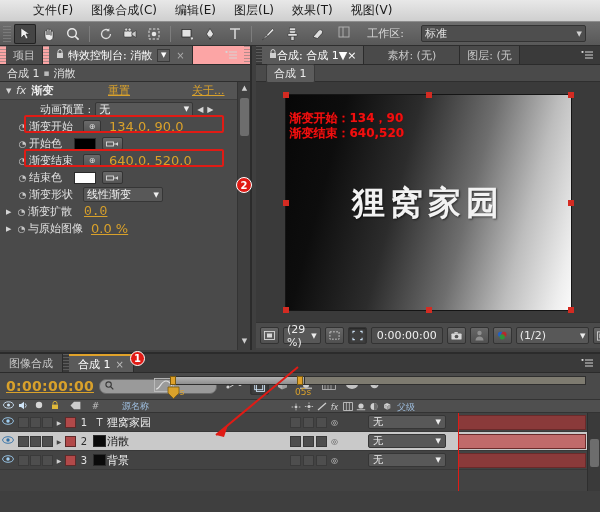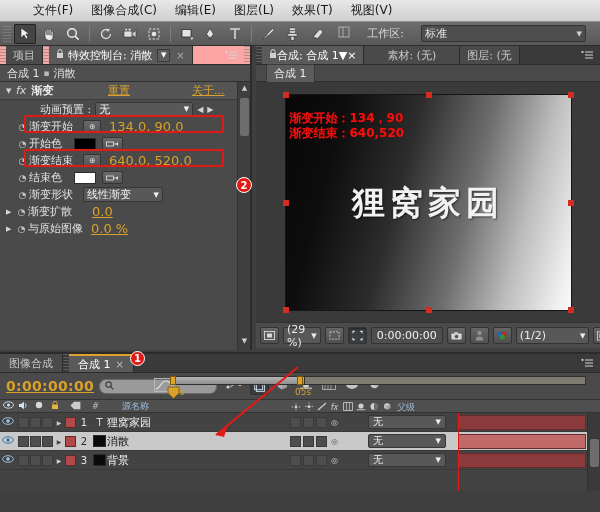--- a/index.html
+++ b/index.html
@@ -427,21 +427,21 @@
         <div class="selbox" style="width:80px;margin-left:10px;">
           <span>线性渐变</span>
           <span class="arw">▼</span>
         </div>
       </div>
 
       <div class="proprow">
         <span class="tri" style="margin-left:6px;">▶</span>
         <span class="stopw" style="margin-left:0;">◔</span>
         <span class="plabel">渐变扩散</span>
-        <span class="pval" style="margin-left:20px;">0.0</span>
+        <span class="pval" style="margin-left:12px;font-family:Liberation Mono, monospace;">0.0</span>
       </div>
 
       <div class="proprow">
         <span class="tri" style="margin-left:6px;">▶</span>
         <span class="stopw" style="margin-left:0;">◔</span>
         <span class="plabel">与原始图像</span>
         <span class="pval" style="margin-left:8px;">0.0 %</span>
       </div>
 
       <div class="hl-box" style="left:24px; top:33px; width:200px; height:18px;"></div>

